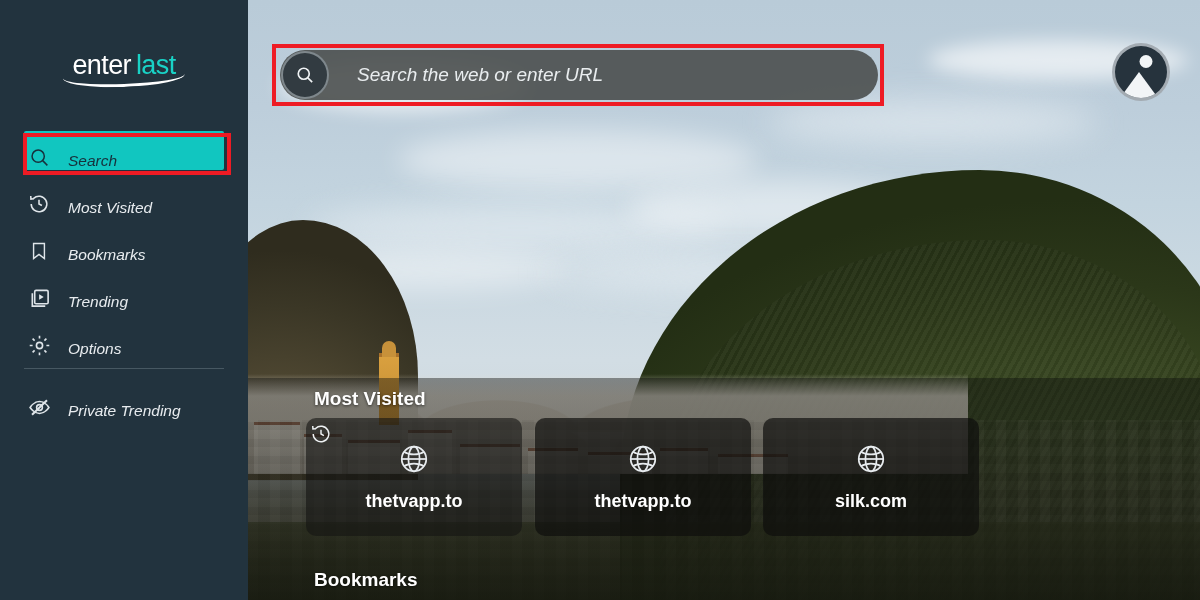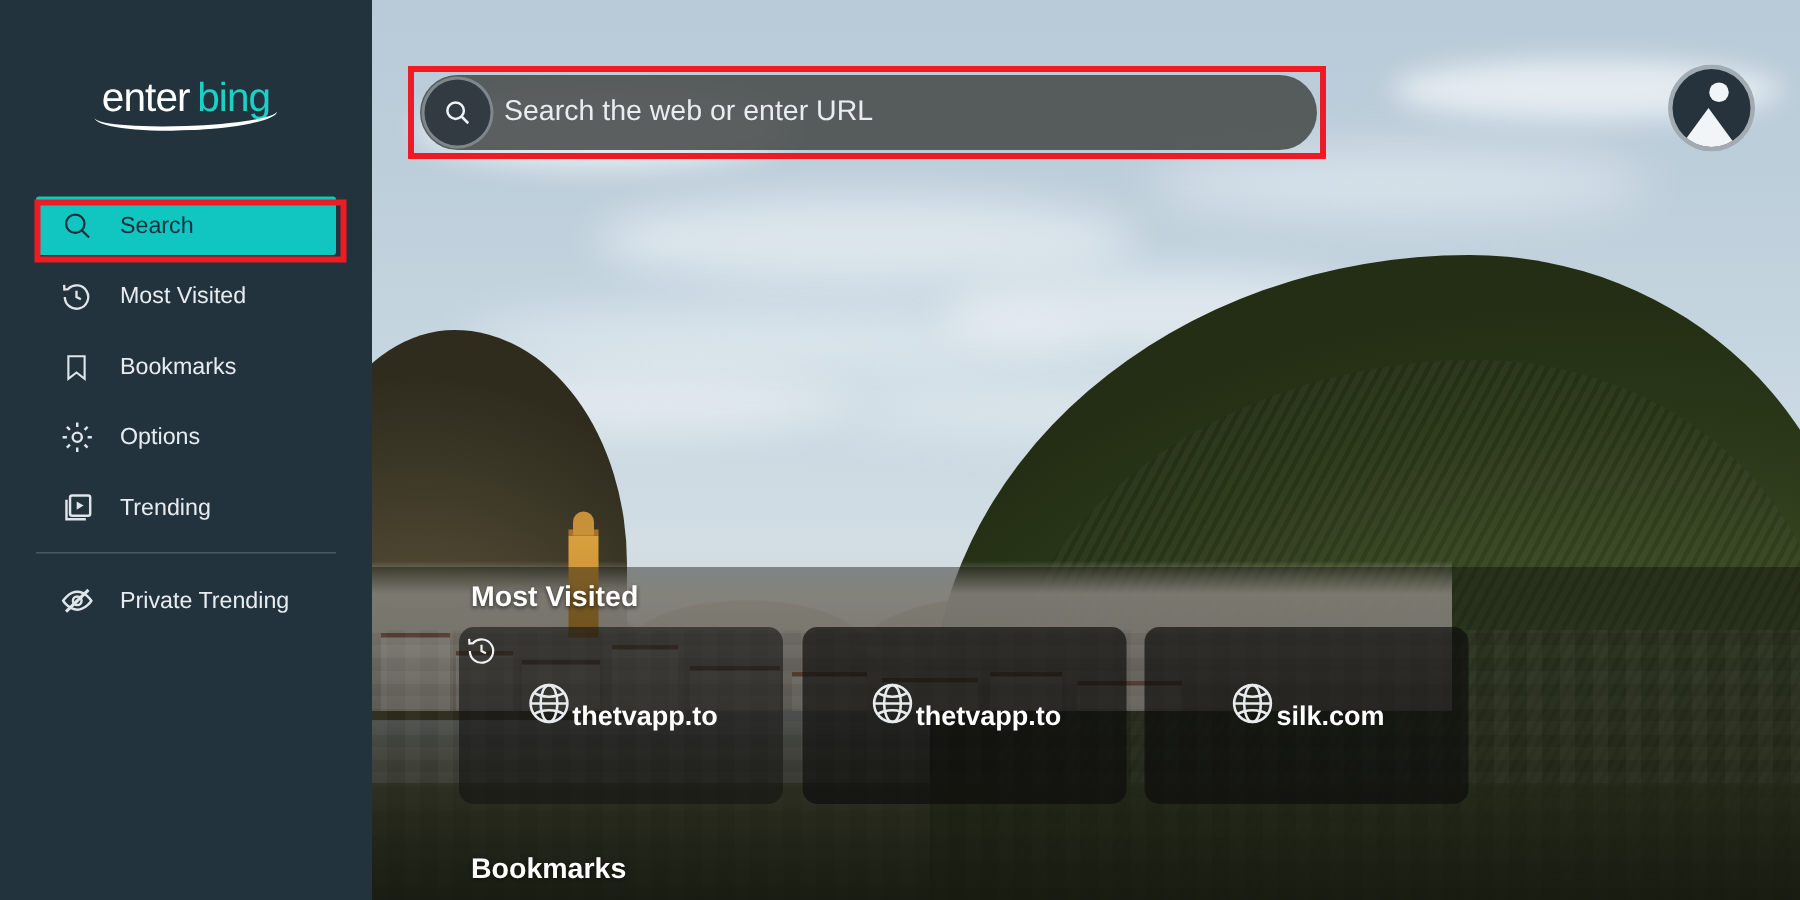--- a/index.html
+++ b/index.html
@@ -131,26 +131,27 @@
   .logo .smile {
     display: block; width: 122px; height: 13px; margin: -7px auto 0 auto;
     border-bottom: 3px solid #ffffff;
     border-radius: 0 0 60% 60% / 0 0 100% 100%;
     transform: rotate(-2deg);
   }
 
   .nav { position: absolute; left: 0; top: 131px; width: 248px; }
   .nav-item {
     position: relative;
-    display: flex; align-items: center;
+    display: flex; align-items: flex-end;
     height: 39px;
     margin: 0 24px 8px 24px;
-    padding-left: 14px;
+    padding-left: 2px;
     color: #e8ecef;
     font-size: 15.5px;
+    font-style: italic;
   }
   .nav-item .ico {
     width: 26px; height: 26px; margin-right: 16px;
     display: flex; align-items: center; justify-content: center;
     flex: none;
   }
   .nav-item.active { background: #11c6c0; color: #17313c; border-radius: 2px; }
   .nav-item.active svg { stroke: #17313c; }
   .nav-item svg { stroke: #dfe5e9; fill: none; stroke-width: 1.7; }
 
@@ -180,23 +181,24 @@
   }
   .urlbar-circle {
     width: 48px; height: 48px; margin-left: 1px;
     border-radius: 50%;
     background: #323b41;
     border: 2px solid rgba(190,198,203,.55);
     display: flex; align-items: center; justify-content: center;
     flex: none;
   }
   .urlbar-text {
-    margin-left: 7px;
+    margin-left: 28px;
     color: #e9edef;
     font-size: 19px;
+    font-style: italic;
   }
 
   .avatar {
     position: absolute; right: 30px; top: 43px;
     width: 58px; height: 58px; border-radius: 50%;
     background: #26333d;
     border: 3px solid rgba(205,212,217,.75);
     display: flex; align-items: flex-end; justify-content: center;
     overflow: hidden;
     z-index: 25;
@@ -233,21 +235,21 @@
   }
   #title-most-visited { left: 314px; top: 388px; }
   #title-bookmarks    { left: 314px; top: 569px; }
 
   .cards { position: absolute; left: 248px; top: 418px; z-index: 15; }
   .card {
     position: absolute;
     width: 216px; height: 118px;
     border-radius: 10px;
     background: rgba(14,14,12,.68);
-    display: flex; flex-direction: row;
+    display: flex; flex-direction: column;
     align-items: center; justify-content: center;
   }
   .card .globe { margin-bottom: 12px; }
   .card .label {
     color: #ffffff; font-size: 18px; font-weight: 700;
   }
   #card-0 { left: 58px;  top: 0; background: rgba(20,20,18,.60); }
   #card-1 { left: 287px; top: 0; }
   #card-2 { left: 515px; top: 0; }
 
@@ -299,21 +301,21 @@
     <div class="town-dark"></div>
     <div class="town-blocks"></div>
     <div class="greenbelt"></div>
   </div>
 
   <div class="overlay"></div>
 
   <div class="sidebar">
 
     <div class="logo">
-      <span>enter</span><span class="silk">bing</span>
+      <span>enter</span><span class="silk">last</span>
       <span class="smile"></span>
     </div>
 
     <div class="nav">
 
       <div class="nav-item active">
         <span class="ico">
           <svg width="21" height="21" viewBox="0 0 24 24">
               <circle cx="10.5" cy="10.5" r="7"></circle>
               <line x1="15.6" y1="15.6" x2="21" y2="21"></line>
@@ -338,36 +340,36 @@
           <svg width="20" height="22" viewBox="0 0 24 24">
               <path d="M5.5 3h13v18l-6.5-5-6.5 5z"></path>
             </svg>
         </span>
         <span>Bookmarks</span>
       </div>
 
       <div class="nav-item">
         <span class="ico">
           <svg width="23" height="23" viewBox="0 0 24 24">
-            <circle cx="12" cy="12" r="3.2"></circle>
-            <path d="M12 1.8v3M12 19.2v3M1.8 12h3M19.2 12h3M4.8 4.8l2.1 2.1M17.1 17.1l2.1 2.1M19.2 4.8l-2.1 2.1M6.9 17.1l-2.1 2.1"></path>
-          </svg>
-        </span>
-        <span>Options</span>
-      </div>
-
-      <div class="nav-item">
-        <span class="ico">
-          <svg width="23" height="23" viewBox="0 0 24 24">
             <rect x="7" y="3.5" width="14" height="14" rx="1.4"></rect>
             <path d="M4.5 6.5v13.5h13.5"></path>
             <polygon points="11.6,7.6 11.6,13.4 16.4,10.5" fill="#dfe5e9" stroke="none"></polygon>
           </svg>
         </span>
         <span>Trending</span>
+      </div>
+
+      <div class="nav-item">
+        <span class="ico">
+          <svg width="23" height="23" viewBox="0 0 24 24">
+            <circle cx="12" cy="12" r="3.2"></circle>
+            <path d="M12 1.8v3M12 19.2v3M1.8 12h3M19.2 12h3M4.8 4.8l2.1 2.1M17.1 17.1l2.1 2.1M19.2 4.8l-2.1 2.1M6.9 17.1l-2.1 2.1"></path>
+          </svg>
+        </span>
+        <span>Options</span>
       </div>
 
       <div class="divider"></div>
 
       <div class="nav-item">
         <span class="ico">
           <svg width="23" height="23" viewBox="0 0 24 24">
             <path d="M2.2 12S6 5.8 12 5.8 21.8 12 21.8 12 18 18.2 12 18.2 2.2 12 2.2 12z"></path>
             <circle cx="12" cy="12" r="3"></circle>
             <line x1="4.2" y1="19.6" x2="19.8" y2="4.4" stroke-width="2.2"></line>

